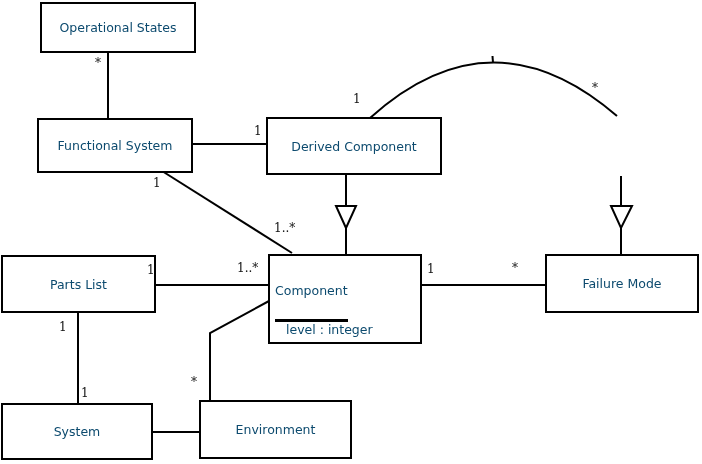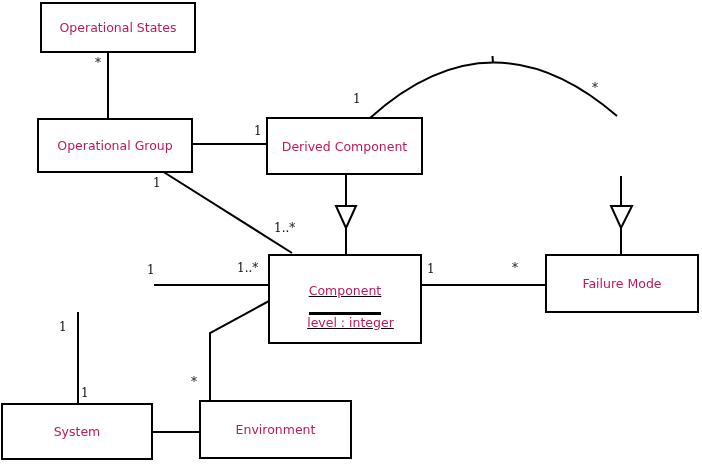--- a/index.html
+++ b/index.html
@@ -15,24 +15,24 @@
   }
   .uml-box{
     position:absolute;
     box-sizing:border-box;
     background:#ffffff;
     border:2px solid #000000;
     display:flex;align-items:center;justify-content:center;
     z-index:1;
   }
   .uml-title{
-    font-size:12.5px;color:#be185d;text-align:center;line-height:1.2;
+    font-size:12.5px;color:#0c4a6e;text-align:center;line-height:1.2;
     white-space:nowrap;
   }
-  .component-box{flex-direction:column;align-items:center;justify-content:flex-start;padding:12px;text-decoration:underline;}
+  .component-box{flex-direction:column;align-items:flex-start;justify-content:flex-start;padding:5px;}
   .comp-name{height:60px;border-bottom:3px solid #000;display:flex;align-items:center;justify-content:center;}
   .comp-attr{flex:1;display:flex;align-items:center;padding-left:11px;}
   .comp-attr .uml-title{text-align:left;}
   .mult{
     position:absolute;z-index:3;
     font-family:"DejaVu Serif",serif;
     font-size:12px;line-height:1;color:#111111;
     white-space:nowrap;
   }
   svg line,svg path,svg polyline{stroke:#000;stroke-width:2;fill:none;}
@@ -71,28 +71,31 @@
 
     <path d="M 370 118 Q 492 8 617 116"></path>
     <line x1="492.5" y1="56" x2="493" y2="63" stroke-width="1.5"></line>
   </svg>
 
   <div class="uml-box" style="left:40px;top:2px;width:156px;height:51px">
     <div class="uml-title">Operational States</div>
   </div>
 
   <div class="uml-box" style="left:37px;top:118px;width:156px;height:55px">
-    <div class="uml-title">Operational Group</div>
+    <div class="uml-title">Functional System</div>
   </div>
 
-  <div class="uml-box" style="left:266px;top:117px;width:157px;height:58px">
+  <div class="uml-box" style="left:266px;top:117px;width:176px;height:58px">
     <div class="uml-title">Derived Component</div>
   </div>
 
 
+  <div class="uml-box" style="left:1px;top:255px;width:155px;height:58px">
+    <div class="uml-title">Parts List</div>
+  </div>
 
   <div class="uml-box component-box" style="left:268px;top:254px;width:154px;height:90px">
     <div class="comp-name">
       <div class="uml-title">Component</div>
     </div>
     <div class="comp-attr">
       <div class="uml-title">level : integer</div>
     </div>
   </div>
 

